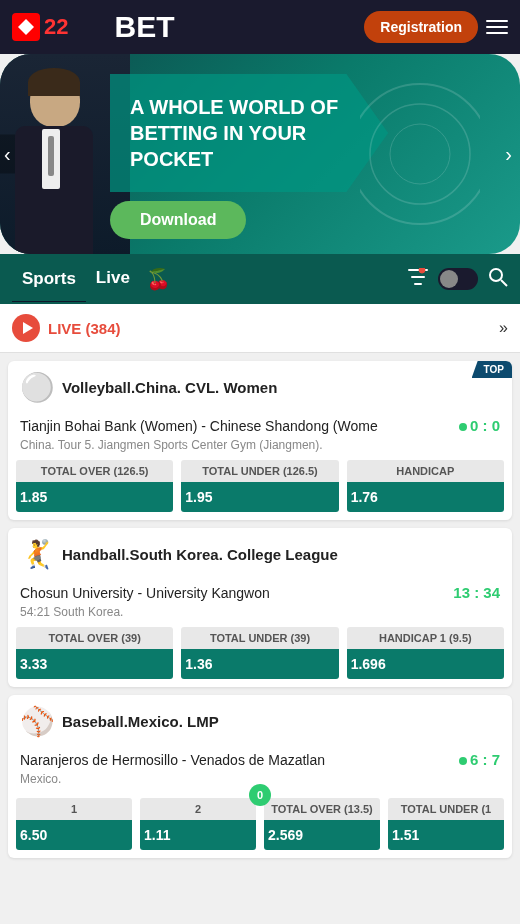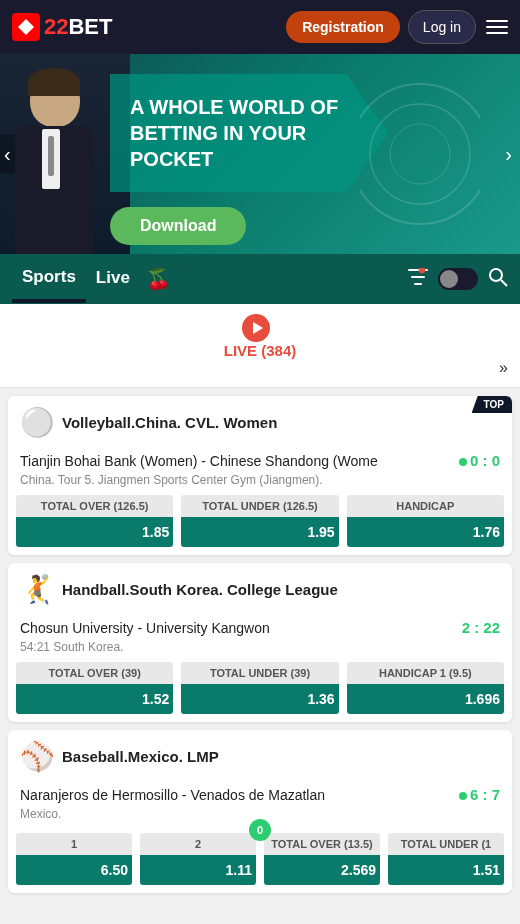--- a/index.html
+++ b/index.html
@@ -65,20 +65,21 @@
     }
 
     
     .banner {
       background: linear-gradient(135deg, #0d4a4a 0%, #0a7a6a 50%, #1a9a8a 100%);
       height: 200px;
       position: relative;
       overflow: hidden;
       display: flex;
       align-items: center;
+      border-radius: 31px;
     }
     .banner-shape {
       background: rgba(0,150,130,0.7);
       clip-path: polygon(0 0, 85% 0, 100% 50%, 85% 100%, 0 100%);
       padding: 20px 50px 20px 20px;
       min-width: 260px;
     }
     .banner-title {
       color: #fff;
       font-size: 20px;
@@ -88,21 +89,21 @@
     }
     .btn-download {
       background: #5cb85c;
       color: #fff;
       border: none;
       border-radius: 20px;
       padding: 10px 30px;
       font-size: 16px;
       font-weight: bold;
       cursor: pointer;
-      margin-top: 15px;
+      margin-top: 9px;
       display: inline-block;
     }
     .banner-arrow-right {
       position: absolute;
       right: 8px;
       top: 50%;
       transform: translateY(-50%);
       color: #fff;
       font-size: 20px;
       cursor: pointer;
@@ -129,21 +130,21 @@
     }
     .nav-tab {
       color: #fff;
       font-size: 17px;
       font-weight: bold;
       padding: 12px 10px;
       cursor: pointer;
       border-bottom: 2px solid transparent;
     }
     .nav-tab.active {
-      border-bottom: 4px solid #0f172a;
+      border-bottom: 1px solid #0f172a;
     }
     .nav-casino-icon {
       margin-left: 6px;
       font-size: 20px;
       cursor: pointer;
     }
     .nav-spacer { flex: 1; }
     .nav-filter-icon {
       color: #fff;
       font-size: 18px;
@@ -174,21 +175,20 @@
       cursor: pointer;
     }
 
     
     .live-bar {
       background: #fff;
       display: flex;
       align-items: center;
       padding: 10px 12px;
       border-bottom: 1px solid #e0e0e0;
-      flex-direction: column;
     }
     .live-play-btn {
       width: 28px;
       height: 28px;
       background: #e74c3c;
       border-radius: 50%;
       display: flex;
       align-items: center;
       justify-content: center;
       margin-right: 8px;
@@ -237,21 +237,21 @@
     }
     .card-title {
       font-size: 15px;
       font-weight: bold;
       color: #222;
     }
     .top-badge {
       position: absolute;
       top: 0;
       right: 0;
-      background: #0f172a;
+      background: #0c4a6e;
       color: #fff;
       font-size: 10px;
       font-weight: bold;
       padding: 3px 8px 3px 12px;
       clip-path: polygon(15% 0, 100% 0, 100% 100%, 0 100%);
     }
     .card-match {
       padding: 4px 12px 2px;
       display: flex;
       align-items: center;
@@ -290,21 +290,21 @@
       background: #e8e8e8;
       text-align: center;
       padding: 5px 4px;
       font-size: 11px;
       color: #555;
       border-radius: 3px 3px 0 0;
       font-weight: bold;
     }
     .odds-value {
       background: #0a7a6a;
-      text-align: right;
+      text-align: left;
       padding: 7px 4px;
       font-size: 14px;
       color: #fff;
       font-weight: bold;
       border-radius: 0 0 3px 3px;
       cursor: pointer;
     }
 
     
     .banner-circles {
@@ -318,24 +318,23 @@
 <body>
 
 <header class="header">
   <div class="logo">
     <div class="logo-icon">
       <svg width="18" height="18" viewBox="0 0 18 18">
         <polygon points="9,1 17,9 9,17 1,9" fill="#fff"></polygon>
       </svg>
     </div>
     <span style="color:#ff3333;font-size:22px;font-weight:900;">22</span>
-    <span style="color:#fff;font-size:22px;font-weight:900;">BET</span>
+    <span style="color:#fff;font-size:30px;font-weight:900;margin-left:46px;">BET</span>
   </div>
   <button class="btn-registration">Registration</button>
-  <button class="btn-login">Log in</button>
   <div class="hamburger">
     <span></span>
     <span></span>
     <span></span>
   </div>
 </header>
 
 <div class="banner">
 
   <div style="width:130px;height:200px;position:absolute;left:0;bottom:0;overflow:hidden;">
@@ -434,27 +433,27 @@
     </div>
   </div>
 
   <div class="card">
     <div class="card-header">
       <div class="card-sport-icon" style="font-size:28px;display:flex;align-items:center;">🤾</div>
       <span class="card-title">Handball.South Korea. College League</span>
     </div>
     <div class="card-match">
       <span class="match-teams">Chosun University - University Kangwon</span>
-      <span class="match-score" style="color:#2ecc71;">2 : 22</span>
+      <span class="match-score" style="color:#2ecc71;">13 : 34</span>
     </div>
     <div class="card-info">54:21  South Korea.</div>
     <div class="card-odds">
       <div class="odds-col">
         <div class="odds-label">TOTAL OVER (39)</div>
-        <div class="odds-value">1.52</div>
+        <div class="odds-value">3.33</div>
       </div>
       <div class="odds-col">
         <div class="odds-label">TOTAL UNDER (39)</div>
         <div class="odds-value">1.36</div>
       </div>
       <div class="odds-col">
         <div class="odds-label">HANDICAP 1 (9.5)</div>
         <div class="odds-value">1.696</div>
       </div>
     </div>

